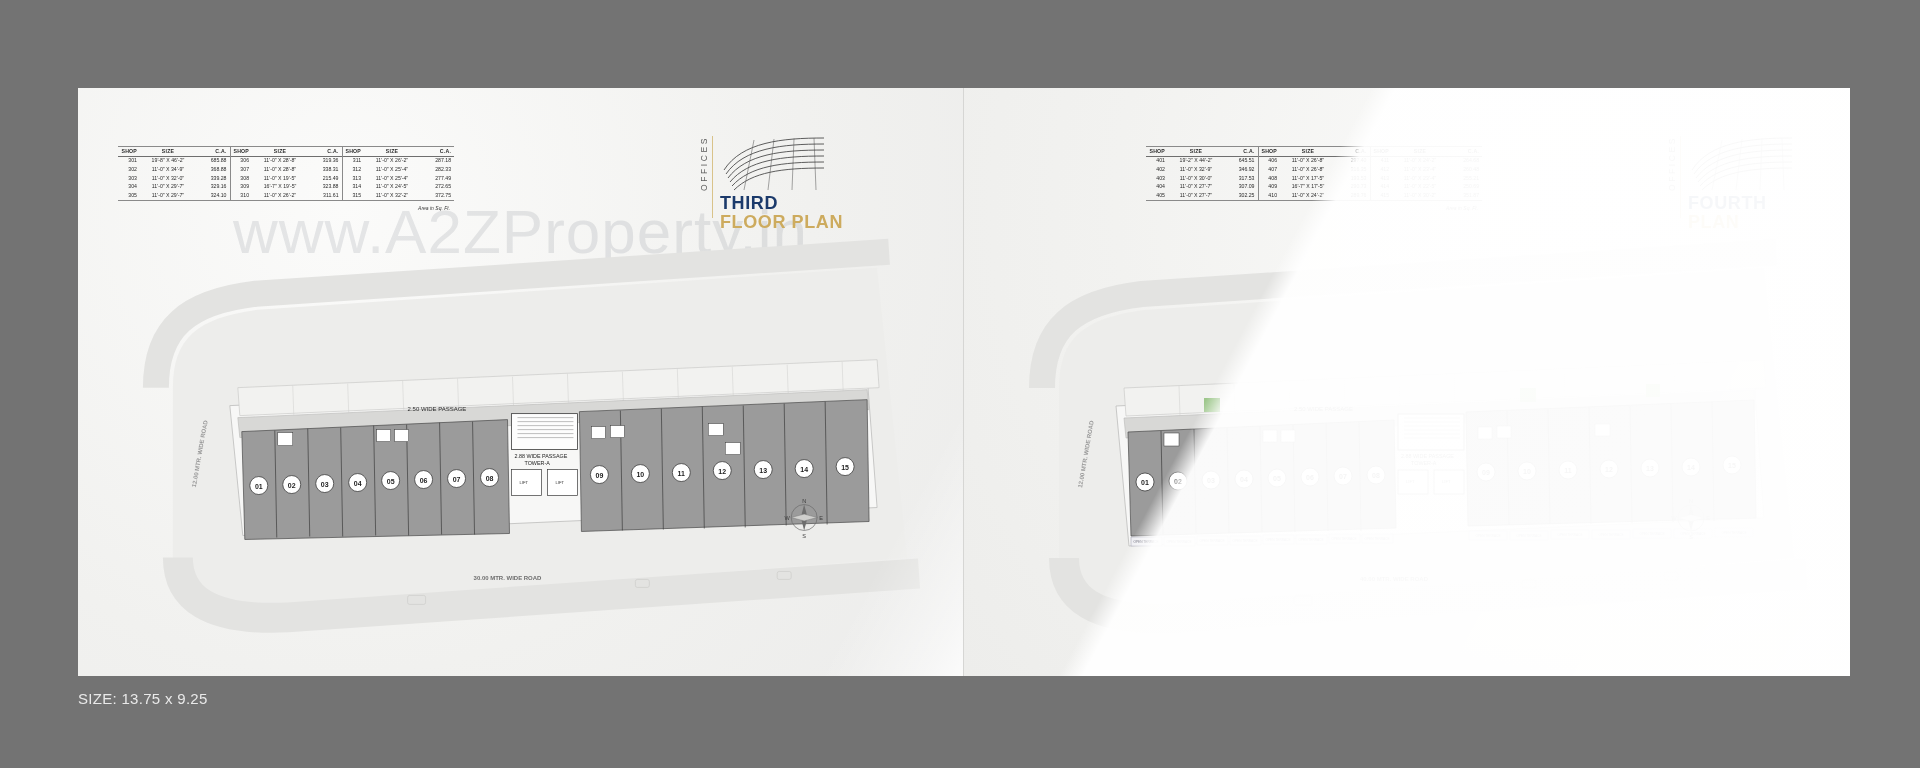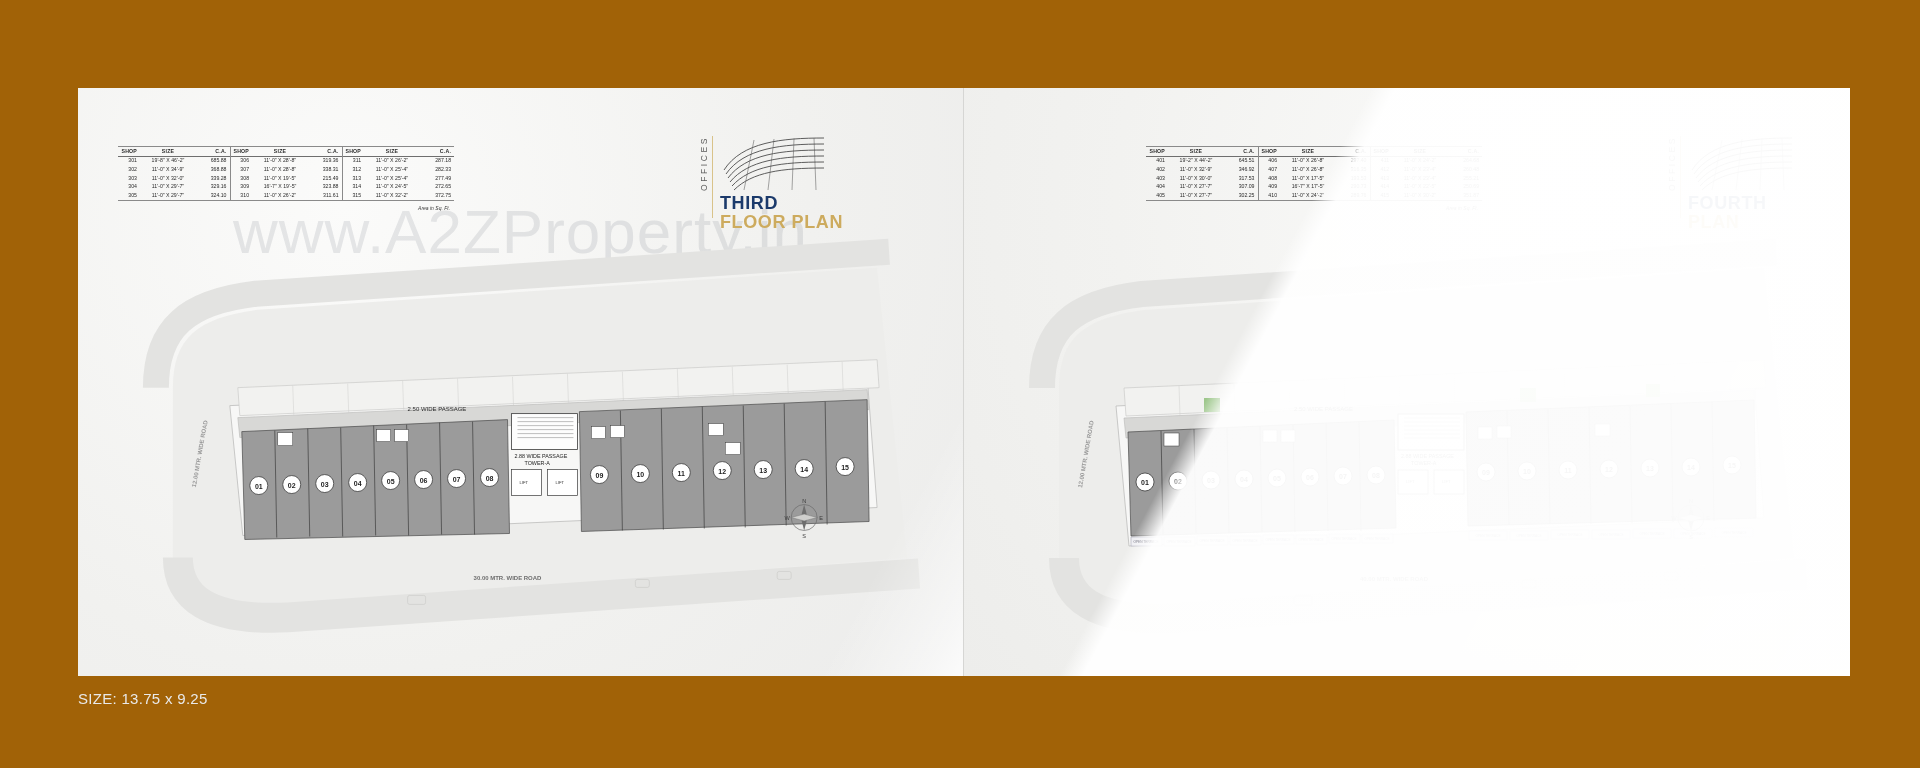--- a/index.html
+++ b/index.html
@@ -2,21 +2,21 @@
 <html><head>
 <meta charset="utf-8">
 <style>
   * { box-sizing: border-box; margin: 0; padding: 0; }
   html, body {
     width: 1920px; height: 768px;
     background: #3e3e3e;
     font-family: "Liberation Sans", sans-serif;
     overflow: hidden;
   }
-  .stage { position: relative; width: 1920px; height: 768px; background: #a16207; }
+  .stage { position: relative; width: 1920px; height: 768px; background: #737373; }
 
   
   .spread {
     position: absolute;
     left: 78px; top: 88px;
     width: 1772px; height: 588px;
     display: flex;
     background: #ffffff;
   }
   .page {

